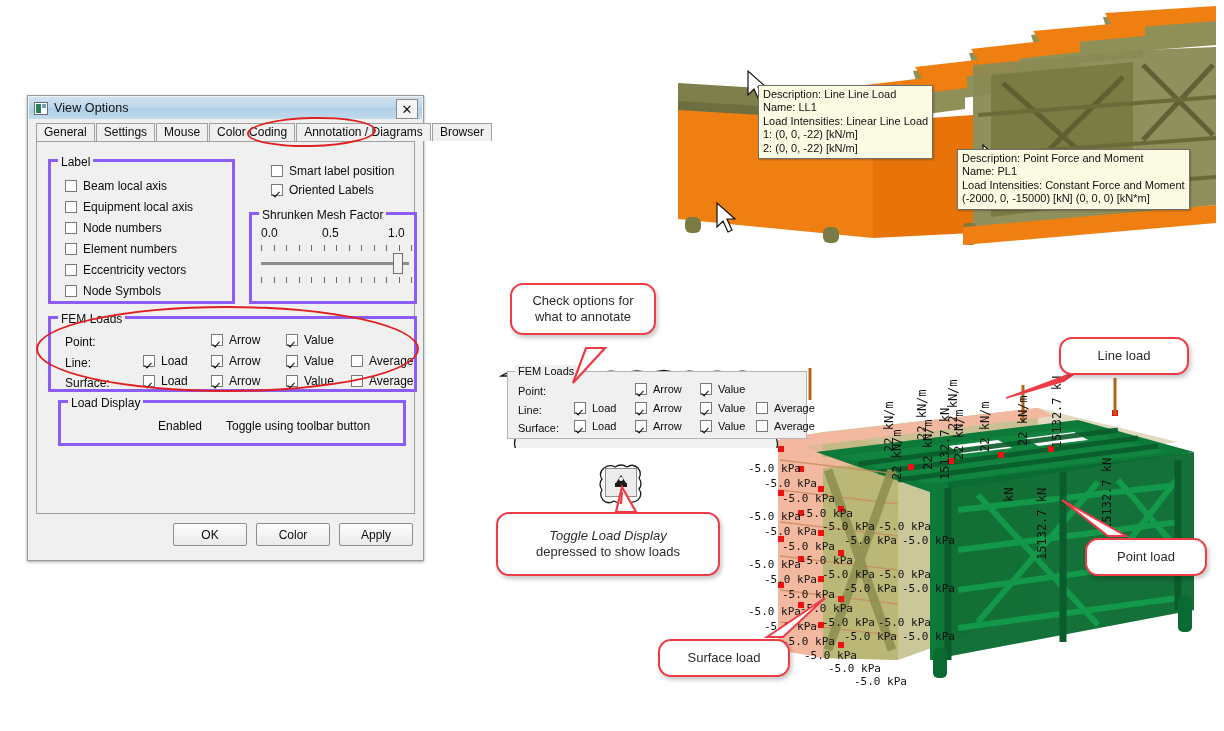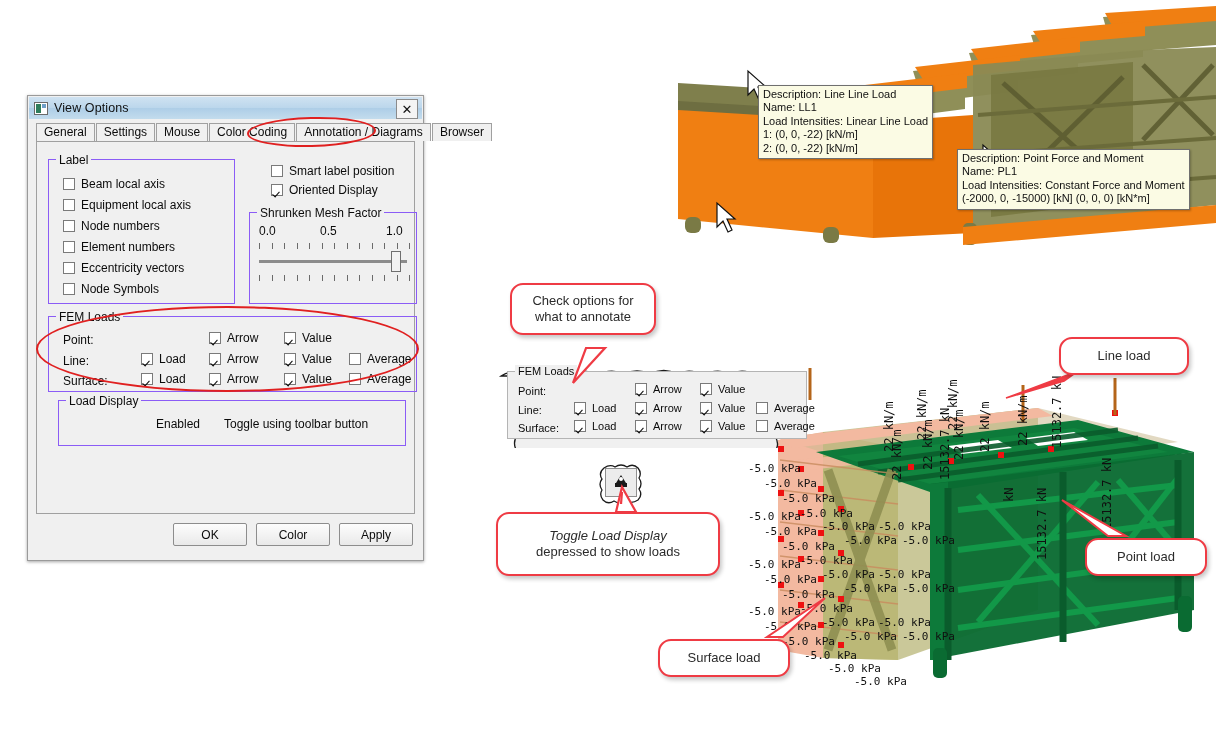--- a/index.html
+++ b/index.html
@@ -50,21 +50,21 @@
     margin-right:1px;box-sizing:border-box;white-space:nowrap;
     cursor:default;
   }
   .tab.sel{background:#f0f0f0;}
   #tabpage{
     position:absolute;left:8px;top:45px;right:8px;bottom:46px;
     border:1px solid #a0a0a0;background:#f0f0f0;box-sizing:border-box;
   }
 
   
-  .gb{position:absolute;border:1px solid #8b5cf6;box-sizing:border-box;text-decoration:underline;}
+  .gb{position:absolute;border:3px solid #8b5cf6;box-sizing:border-box;text-decoration:underline;}
   .gb > .gbl{
     position:absolute;top:-7px;left:7px;background:#f0f0f0;
     padding:0 3px;font-size:12px;color:#0b0b0b;white-space:nowrap;
   }
 
   
   .cbrow{position:absolute;display:flex;align-items:center;font-size:12px;color:#0b0b0b;white-space:nowrap;}
   .cbx{
     width:12px;height:12px;border:1px solid #7a7a7a;background:#fff;
     box-sizing:border-box;margin-right:6px;position:relative;flex:none;
@@ -207,21 +207,21 @@
         <span>Node Symbols</span>
       </div>
     </div>
 
     <div class="cbrow" style="left:234px;top:22px;">
       <span class="cbx"></span>
       <span>Smart label position</span>
     </div>
     <div class="cbrow" style="left:234px;top:41px;">
       <span class="cbx on"></span>
-      <span>Oriented Display</span>
+      <span>Oriented Labels</span>
     </div>
 
     <div class="gb" style="left:212px;top:70px;width:168px;height:92px;">
       <div class="gbl">Shrunken Mesh Factor</div>
       <div class="lbl" style="left:9px;top:11px;">0.0</div>
       <div class="lbl" style="left:70px;top:11px;">0.5</div>
       <div class="lbl" style="left:136px;top:11px;">1.0</div>
 
       <div class="ticks" id="ticks-top" style="top:30px;">
           <i style="left: 0px;"></i>

